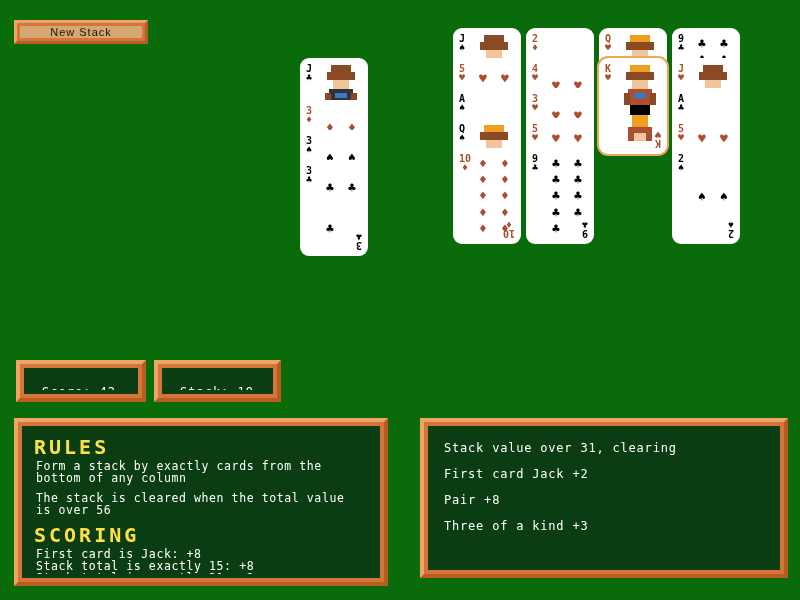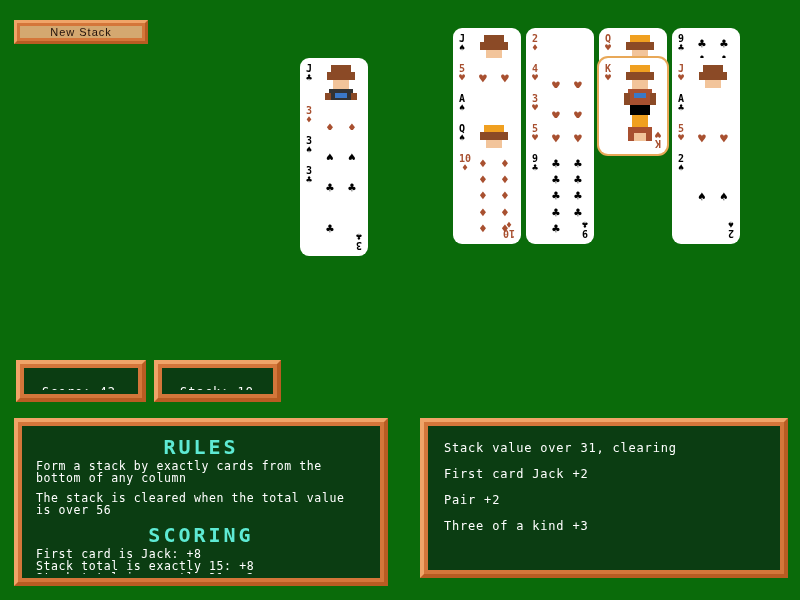--- a/index.html
+++ b/index.html
@@ -75,22 +75,22 @@
     font-size: 12px;
     letter-spacing: 1px;
     white-space: pre;
   }
 
   
   #rules-panel { left: 14px; top: 418px; width: 374px; height: 168px; }
   #log-panel   { left: 420px; top: 418px; width: 368px; height: 160px; }
 
   .panel-heading {
-    text-align: center;
-    color: #5eead4;
+    text-align: left;
+    color: #fde047;
     font-size: 20px;
     font-weight: bold;
     letter-spacing: 3px;
     margin: 4px 0 2px 0;
     line-height: 22px;
   }
   .rules-para {
     color: #ffffff;
     font-size: 11.5px;
     letter-spacing: 0.6px;
@@ -600,17 +600,17 @@
         <div class="score-line">Stack total is exactly 31: +2</div>
       </div>
   </div>
 </div>
 
 <div class="panel" id="log-panel">
   <div class="panel-inner" style="padding:12px 8px;">
     <div id="log-lines">
         <div class="log-line">Stack value over 31, clearing</div>
         <div class="log-line">First card Jack +2</div>
-        <div class="log-line">Pair +2</div>
+        <div class="log-line">Pair +8</div>
         <div class="log-line">Three of a kind +3</div>
       </div>
   </div>
 </div>
 
 </body></html>

